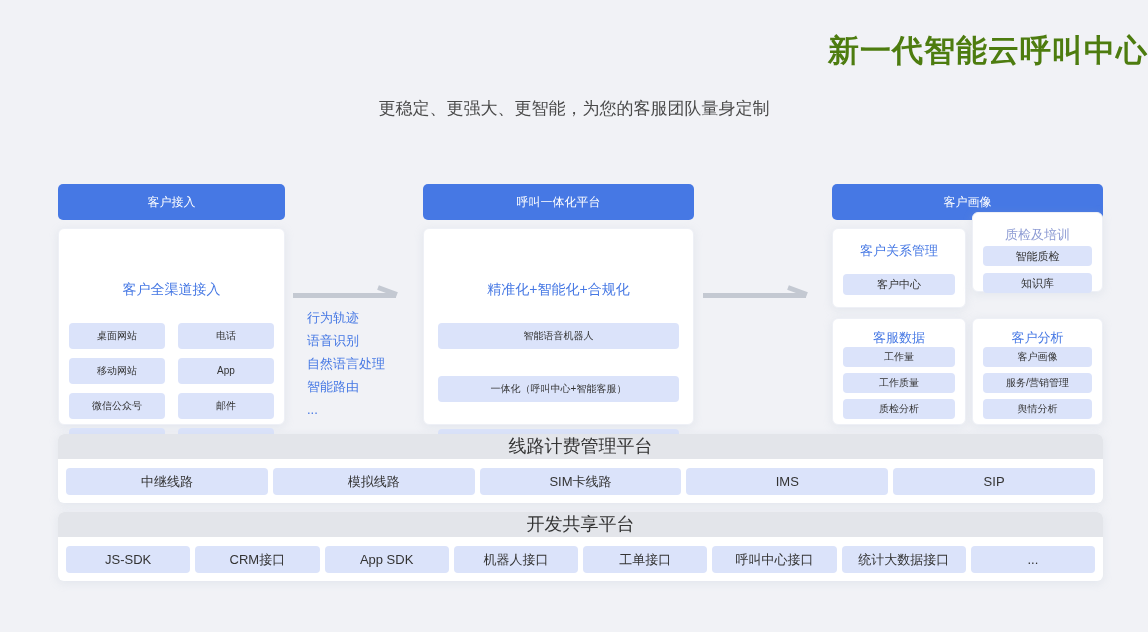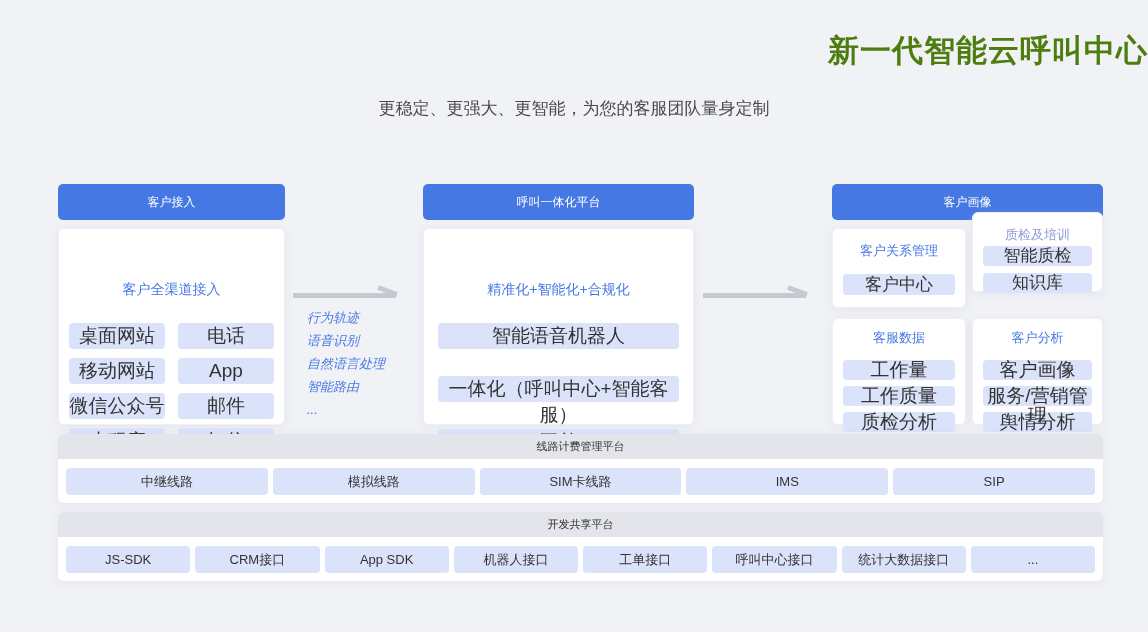--- a/index.html
+++ b/index.html
@@ -33,55 +33,55 @@
     border:1px solid #eef0f6;box-sizing:border-box;
     box-shadow:0 2px 10px rgba(175,185,205,0.22);
   }
 
   .card-title{
     text-align:center;color:#4678e4;font-size:14px;
     line-height:20px;padding-top:14px;margin-bottom:24px;margin-top:36px;
   }
   .pill{
     background:#dbe3fa;border-radius:4px;text-align:center;
-    font-size:19px;color:#333;
+    font-size:10px;color:#333;
   }
 
   
   .grid2{display:grid;grid-template-columns:1fr 1fr;gap:9px 13px;padding:0 10px;}
   .grid2 .pill{height:26px;line-height:26px;}
 
   
   .stack .pill{height:26px;line-height:26px;margin:0 14px 27px;}
 
   
   .flow{position:absolute;width:118px;}
   .flow svg{display:block;margin-bottom:7px;}
-  .flow-label{font-size:13px;line-height:23px;color:#4678e4;padding-left:15px;font-style:italic;}
+  .flow-label{font-size:13px;line-height:23px;color:#4678e4;padding-left:15px;}
 
   
   .mini-title{
     text-align:center;color:#4678e4;font-size:13px;
     line-height:18px;padding-top:13px;
   }
   .muted-title{color:#8e9cd4;}
-  .mini .pill{height:20px;line-height:20px;margin:0 10px 7px;font-size:17px;}
-  .mini-c .mini-title{padding-top:11px;line-height:16px;margin-bottom:14px;}
+  .mini .pill{height:20px;line-height:20px;margin:0 10px 7px;font-size:11px;}
+  .mini-c .mini-title{padding-top:11px;line-height:16px;margin-bottom:1px;}
   .mini-c .pill{height:20px;line-height:20px;margin:0 10px 6px;}
 
   
   .bar{
     position:absolute;left:58px;width:1045px;height:69px;
     background:#fff;border-radius:6px;box-sizing:border-box;
     box-shadow:0 2px 10px rgba(175,185,205,0.22);
   }
   .bar-head{
     height:25px;line-height:25px;background:#e3e5ea;
     border-radius:6px 6px 0 0;text-align:center;
-    font-size:11px;color:#333;
+    font-size:18px;color:#333;
   }
   .bar-pills{display:flex;gap:5px;padding:9px 8px 0;}
   .bar-pill{flex:1;height:27px;line-height:27px;background:#dbe3fa;border-radius:4px;text-align:center;font-size:13px;color:#333;}
 </style>
 </head>
 <body>
 
 <div class="stage">
 
   <div class="page-title">新一代智能云呼叫中心</div>

